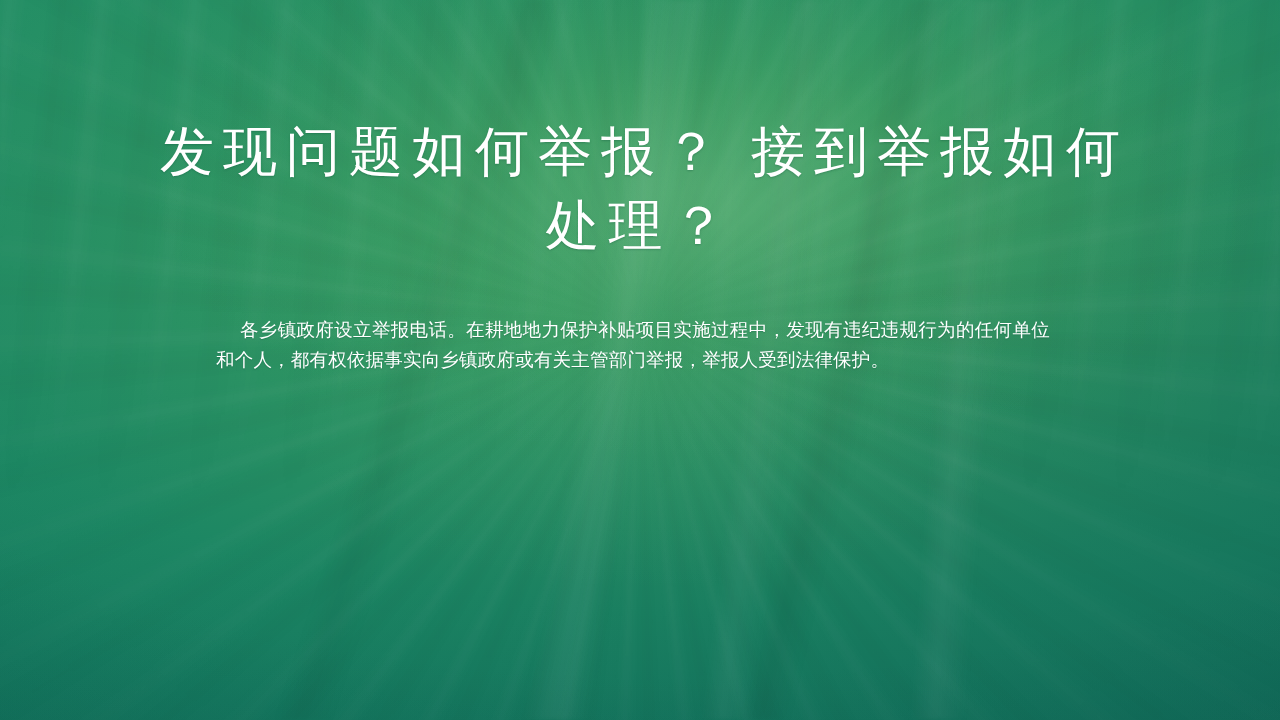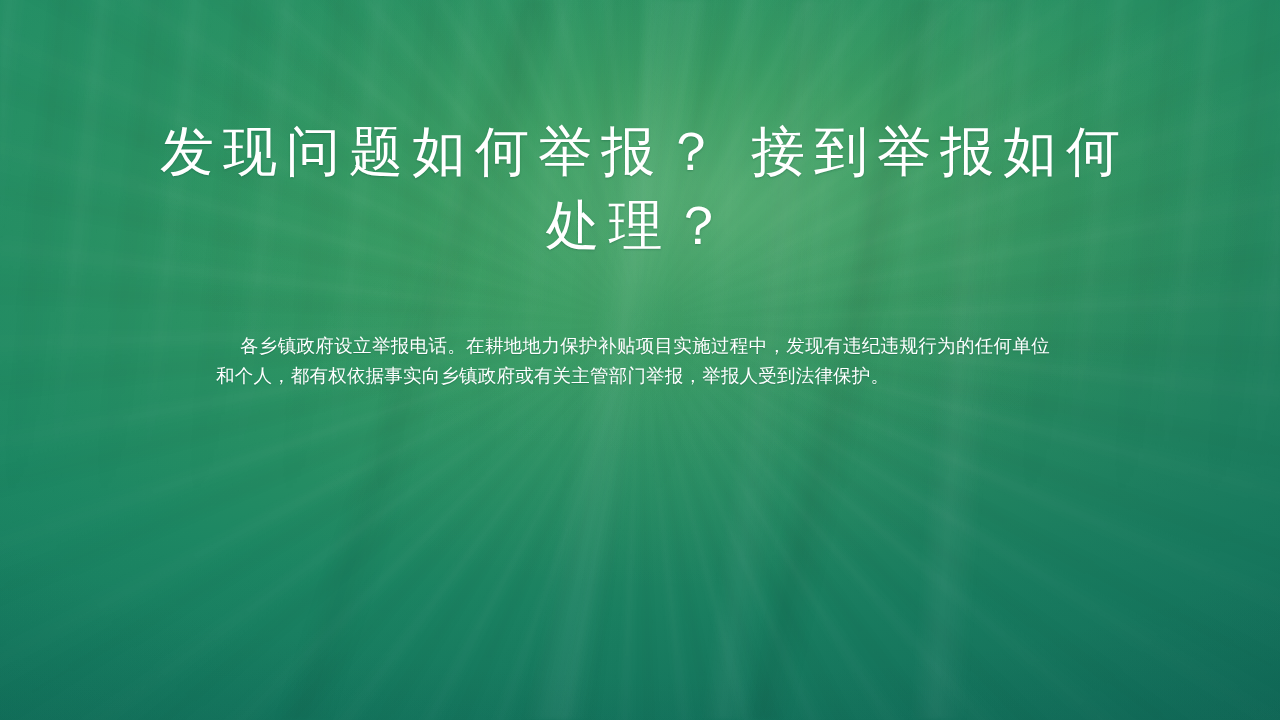--- a/index.html
+++ b/index.html
@@ -142,21 +142,21 @@
     font-weight: 400;
     letter-spacing: 9px;
     text-indent: 9px;
     white-space: pre-wrap;
     text-shadow: 0 1px 2px rgba(0,60,45,0.25);
   }
 
   .body-text {
     position: absolute;
     left: 216px;
-    top: 312px;
+    top: 296px;
     width: 834px;
     color: #ffffff;
     font-size: 18.5px;
     line-height: 30px;
     font-weight: 400;
     text-align: justify;
     text-indent: 24px;
     letter-spacing: 0.2px;
     text-shadow: 0 1px 1px rgba(0,60,45,0.22);
   }

